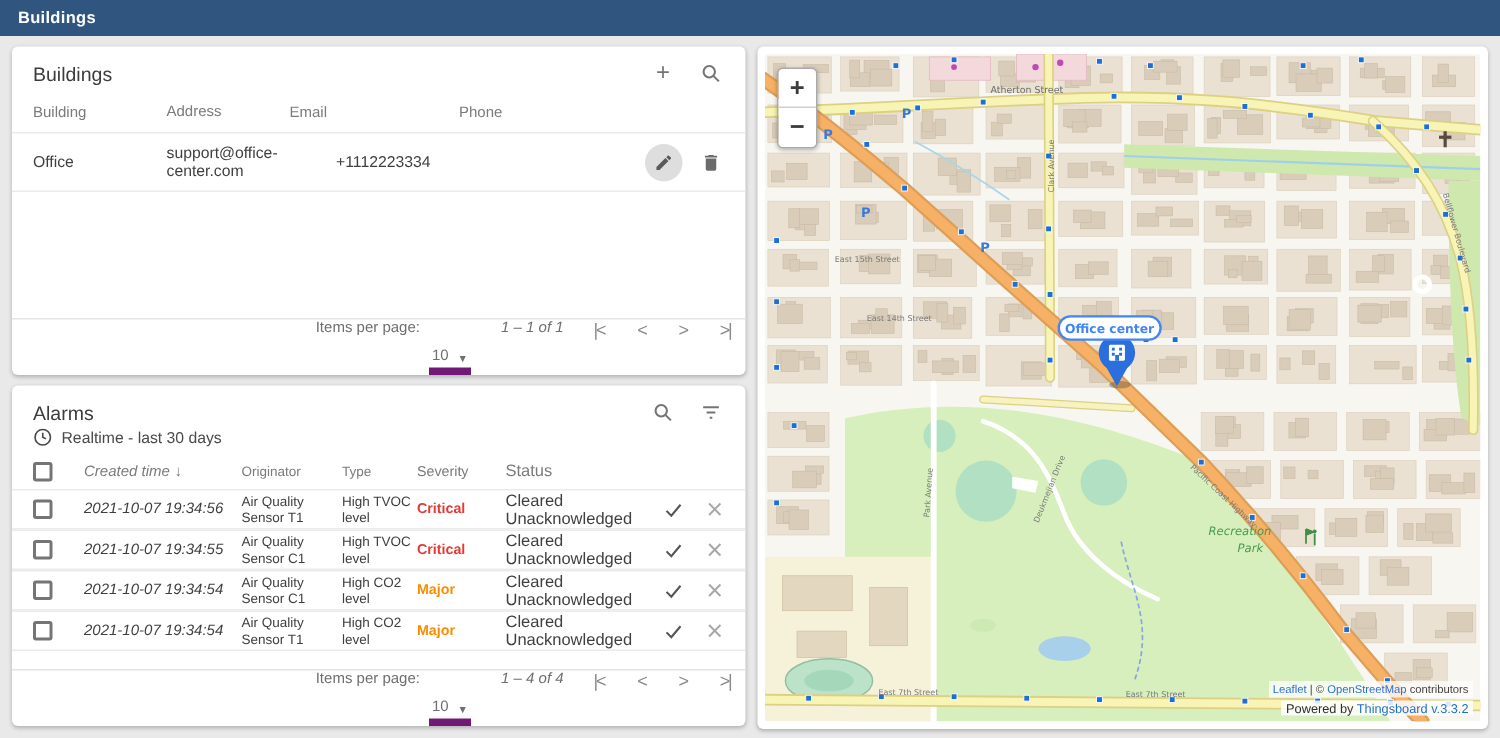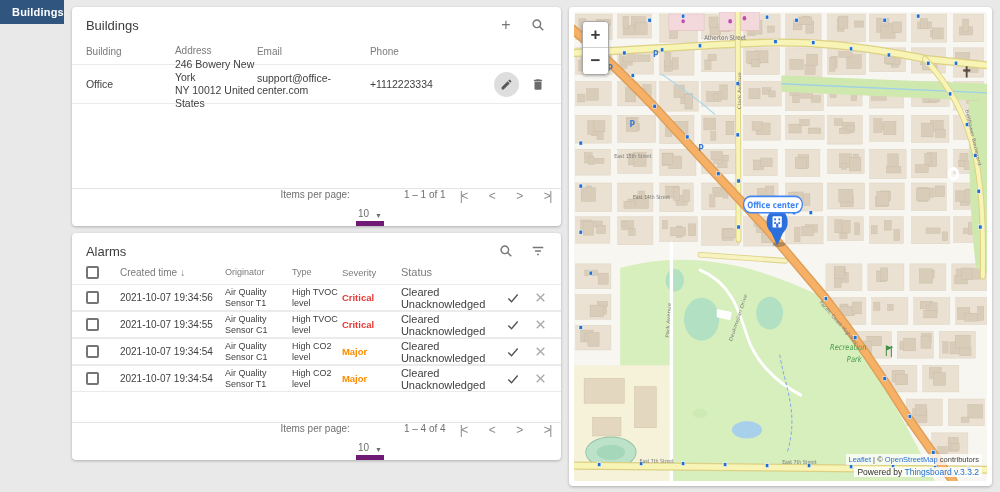--- a/index.html
+++ b/index.html
@@ -1,18 +1,18 @@
 <!DOCTYPE html>
 <html><head>
 <meta charset="utf-8">
 <style>
   * { margin:0; padding:0; box-sizing:border-box; }
   html,body { width:1000px; height:492px; }
   body { font-family:"Liberation Sans", sans-serif; background:#e9e9e9; overflow:hidden; }
-  .page { width:1000px; height:492px; position:relative; display:flex; flex-direction:row; }
+  .page { width:1000px; height:492px; position:relative; display:flex; flex-direction:column; }
 
   
   .app-header { height:24px; background:#305680; color:#fff; display:flex; align-items:center; padding-left:12px; flex:none; }
   .app-header .title { font-size:11px; font-weight:bold; letter-spacing:.2px; }
 
   
   .content { flex:1; display:flex; gap:8px; padding:7px 8px 6px 8px; min-height:0; }
   .left-col { width:489px; flex:none; display:flex; flex-direction:column; gap:7px; }
   .card { background:#fff; border-radius:4px; box-shadow:0 1px 3px rgba(0,0,0,.25); overflow:hidden; }
 
@@ -32,32 +32,32 @@
   .c-address { width:82px; line-height:1.25; }
   .c-email { width:113px; }
   .c-phone { flex:1; }
   .c-actions { width:58px; display:flex; align-items:center; gap:10px; justify-content:flex-end; }
   .edit-fab { width:25px; height:25px; border-radius:50%; background:#dedede; display:flex; align-items:center; justify-content:center; cursor:pointer; }
   .spacer { flex:1; }
 
   .paginator { border-top:1px solid #e4e4e4; height:38px; display:flex; justify-content:flex-end; padding:0 10px; color:#6f6f6f; font-size:10px; gap:6px; flex:none; }
   .ipp-select { display:flex; align-items:end; gap:6px; border-bottom:5px solid #701a75; padding:0 2px 2px 2px; margin-right:14px; cursor:pointer; }
   .ipp-caret { font-size:7px; color:#6f6f6f; }
-  .range-label { margin-right:8px; }
+  .range-label { margin-right:14px;font-style:italic; }
   .pg-nav { display:flex; gap:22px; color:#8a8a8a; font-size:12px; }
   .pg-btn { cursor:pointer; letter-spacing:-1.5px; user-select:none; }
 
   
   .alarms-card { height:227px; display:flex; flex-direction:column; }
   .alarms-sub { display:flex; align-items:center; gap:6px; padding:1px 14px 4px 14px; font-size:10.5px; color:#4a4a4a; }
   .a-head { height:24px; }
   .a-row { height:27px; }
   .c-cb { width:34px; display:flex; align-items:center; }
   .checkbox { width:13px; height:13px; border:2px solid #757575; border-radius:2px; background:#fff; cursor:pointer; }
-  .c-created { width:105px; font-size:10px; }
+  .c-created { width:105px; font-size:10px;font-style:italic; }
   .c-orig { width:67px; font-size:9px; line-height:1.2; }
   .c-type { width:50px; font-size:9px; line-height:1.2; }
   .c-sev { width:59px; font-size:9.5px; font-weight:bold; }
   .c-status { flex:1; font-size:11px; }
   .c-aact { width:52px; display:flex; gap:14px; justify-content:flex-end; }
   .sort-arrow { font-size:10px; color:#7b7b7b; margin-left:3px; }
 
   
   .map-card { flex:1; position:relative; padding:5px; }
   .map-viewport { width:100%; height:100%; position:relative; overflow:hidden; border-radius:2px; }
@@ -109,24 +109,20 @@
         <div class="tbl-head">
           <span class="c-building">Building</span>
           <span class="c-address">Address</span>
           <span class="c-email">Email</span>
           <span class="c-phone">Phone</span>
           <span class="c-actions"></span>
         </div>
 
         <div class="tbl-row b-row">
           <span class="c-building">Office</span>
-          <span class="c-address">
-            <span>246 Bowery New York</span><br>
-            <span>NY 10012 United States</span>
-          </span>
           <span class="c-email">support@office-center.com</span>
           <span class="c-phone">+1112223334</span>
           <span class="c-actions">
             <span class="edit-fab">
               <svg width="13" height="13" viewBox="0 0 24 24" fill="#5a5a5a">
                   <path d="M3 17.25V21h3.75L17.8 9.94l-3.75-3.75L3 17.25zM20.7 7.04a1 1 0 0 0 0-1.41l-2.34-2.34a1 1 0 0 0-1.41 0l-1.83 1.83 3.75 3.75 1.83-1.83z"></path>
                 </svg>
             </span>
             <span class="icon-btn">
               <svg width="14" height="15" viewBox="0 0 24 24" fill="#6b6b6b">
@@ -165,20 +161,27 @@
                 </svg>
             </span>
             <span class="icon-btn">
               <svg width="14" height="12" viewBox="0 0 24 20" stroke="#757575" stroke-width="2.4" fill="none">
                   <line x1="3" y1="4" x2="21" y2="4"></line>
                   <line x1="7" y1="10" x2="17" y2="10"></line>
                   <line x1="10.5" y1="16" x2="13.5" y2="16"></line>
                 </svg>
             </span>
           </span>
+        </div>
+        <div class="alarms-sub">
+          <svg width="13" height="13" viewBox="0 0 24 24" fill="none" stroke="#4a4a4a" stroke-width="2">
+              <circle cx="12" cy="12" r="9.5"></circle>
+              <polyline points="12,6.5 12,12 16,14"></polyline>
+            </svg>
+          <span>Realtime - last 30 days</span>
         </div>
 
         <div class="tbl-head a-head">
           <span class="c-cb">
               <span class="checkbox"></span>
             </span>
           <span class="c-created">
             <span>Created time</span><span class="sort-arrow">↓</span>
           </span>
           <span class="c-orig">Originator</span>

